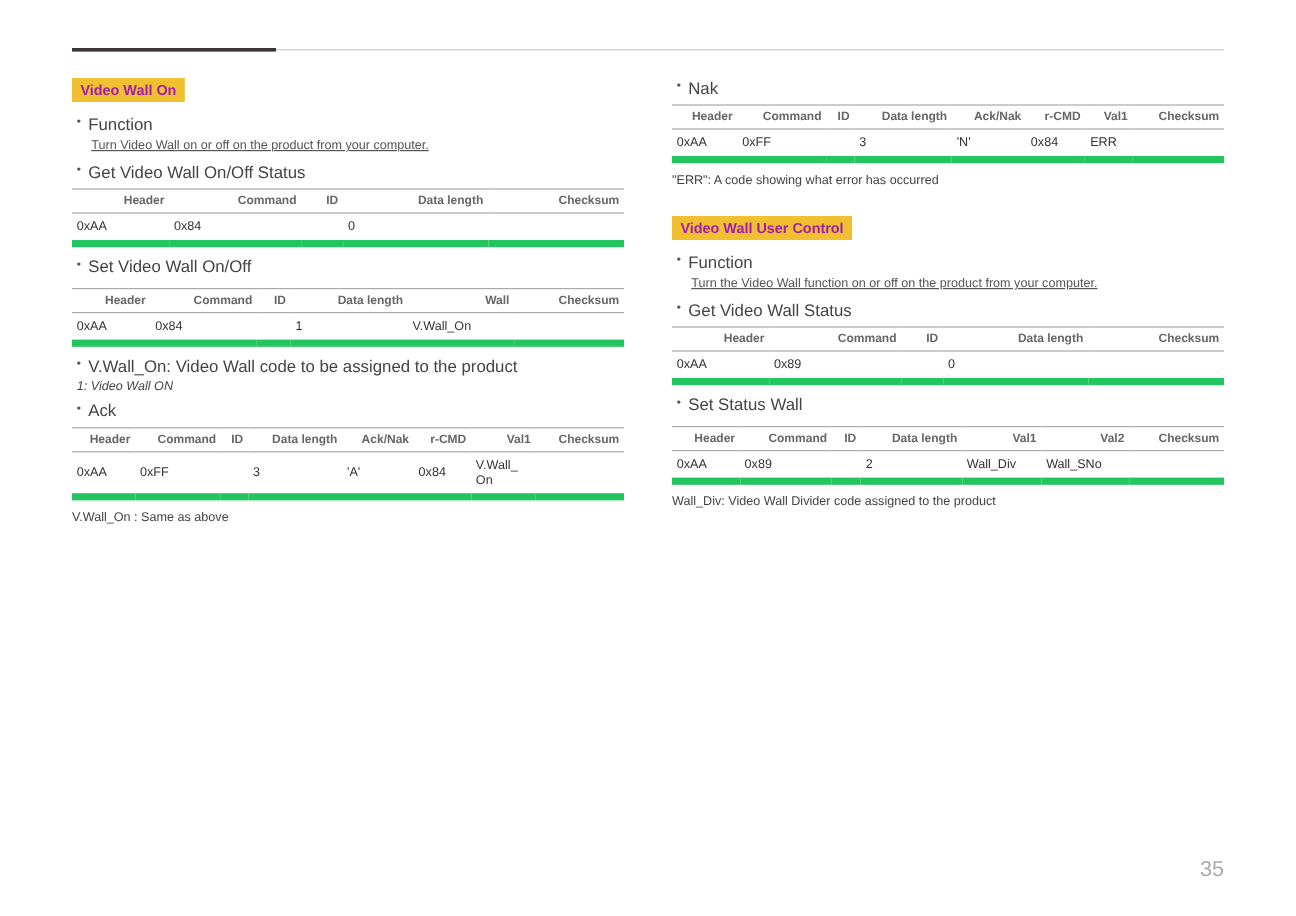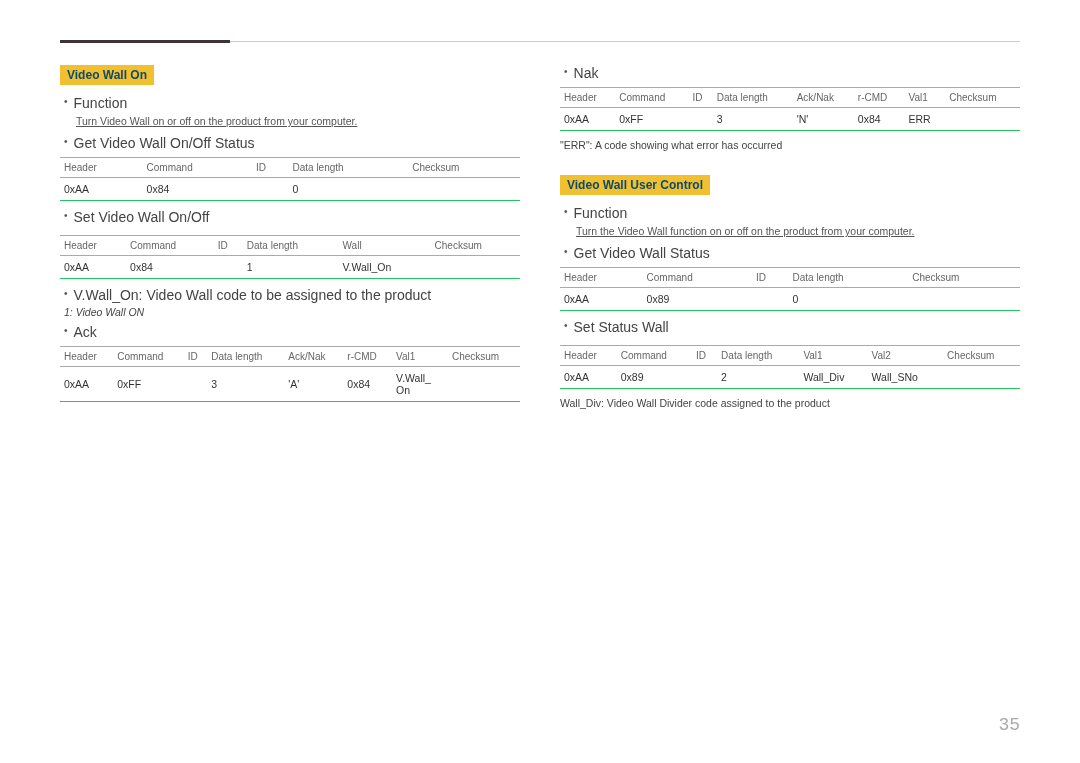--- a/index.html
+++ b/index.html
@@ -45,21 +45,21 @@
     }
     .col-left {
       flex: 1;
     }
     .col-right {
       flex: 1;
     }
 
     .section-title {
       background: #f0c030;
-      color: #0c4a6e;
+      color: #a21caf;
       font-weight: bold;
       font-size: 12px;
       padding: 3px 7px;
       display: inline-block;
       margin-bottom: 10px;
     }
 
     .bullet-item {
       display: flex;
       align-items: flex-start;
@@ -91,27 +91,27 @@
       border-collapse: collapse;
       margin-bottom: 8px;
       margin-top: 6px;
     }
     .data-table thead tr {
       border-top: 1px solid #aaa;
       border-bottom: 1px solid #aaa;
     }
     .data-table th {
       font-size: 10px;
-      font-weight: normal;
+      font-weight: bold;
       color: #666;
       padding: 4px 4px;
-      text-align: left;
+      text-align: right;
     }
     .data-table tbody tr {
-      border-bottom: 1px solid #22c55e;
+      border-bottom: 6px solid #22c55e;
     }
     .data-table td {
       font-size: 10.5px;
       color: #333;
       padding: 5px 4px;
     }
 
     .note-text {
       font-size: 10.5px;
       color: #444;
@@ -123,21 +123,20 @@
       margin-bottom: 10px;
     }
 
     .page-number {
       position: absolute;
       bottom: 28px;
       right: 60px;
       font-size: 18px;
       color: #aaa;
       font-weight: 300;
-      font-family: Liberation Mono, monospace;
     }
 
     .list-block {
       margin-bottom: 6px;
       font-size: 10.5px;
       color: #444;
       padding-left: 4px;
       font-style: italic;
     }
   </style>
@@ -258,20 +257,21 @@
             <td>3</td>
             <td>'A'</td>
             <td>0x84</td>
             <td>V.Wall_<br>On</td>
             <td></td>
           </tr>
         </tbody>
       </table>
 
       
+      <div class="note-text">V.Wall_On : Same as above</div>
 
     </div>
 
     <div class="col-right">
 
       
       <div class="bullet-item">
         <span class="bullet-dot">•</span>
         <span class="bullet-text">Nak</span>
       </div>

